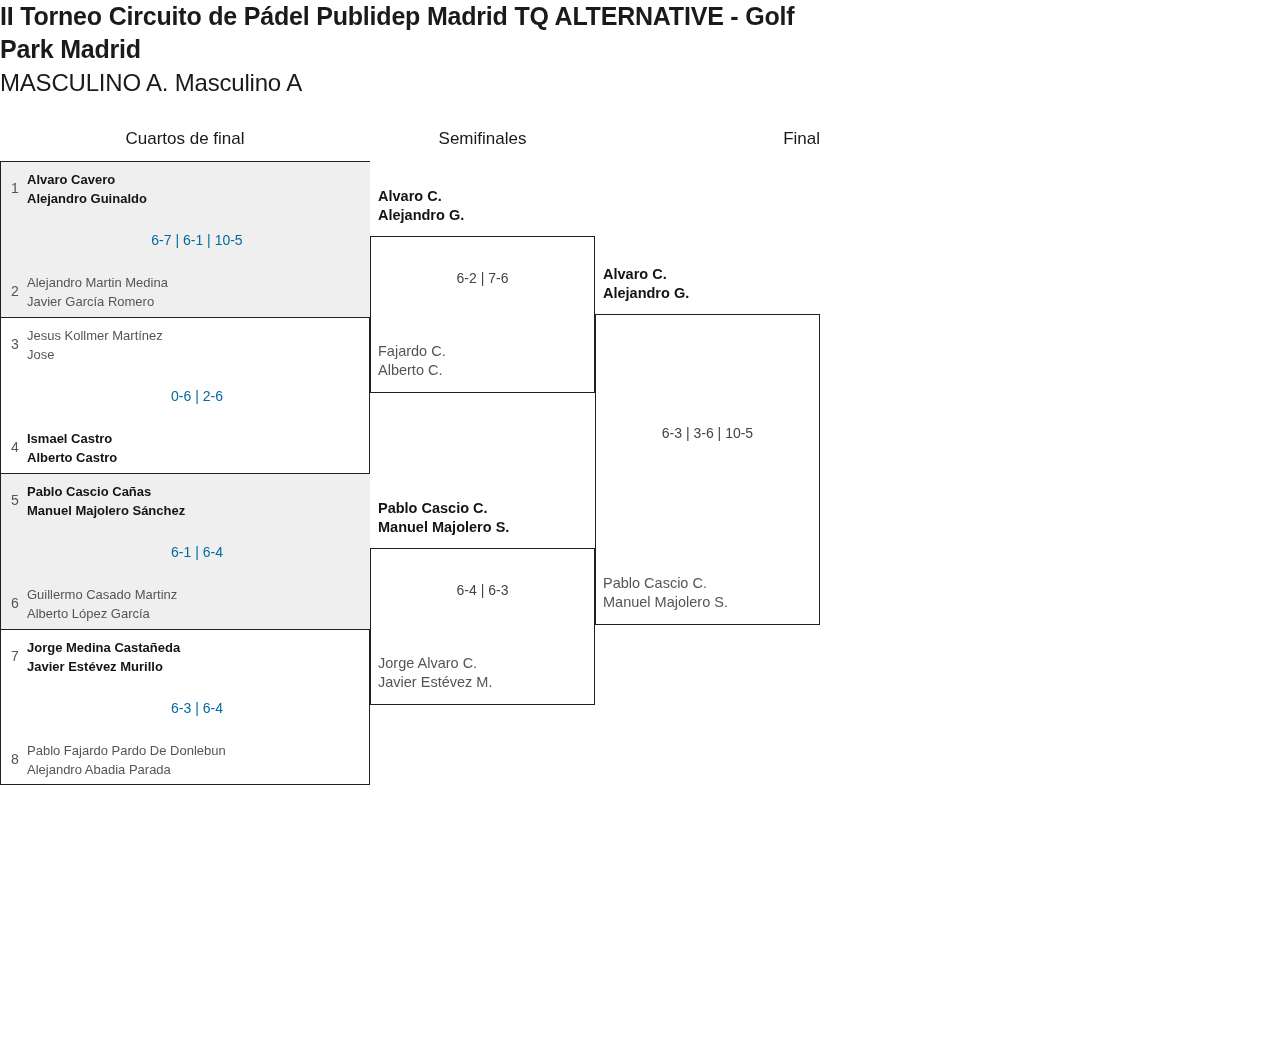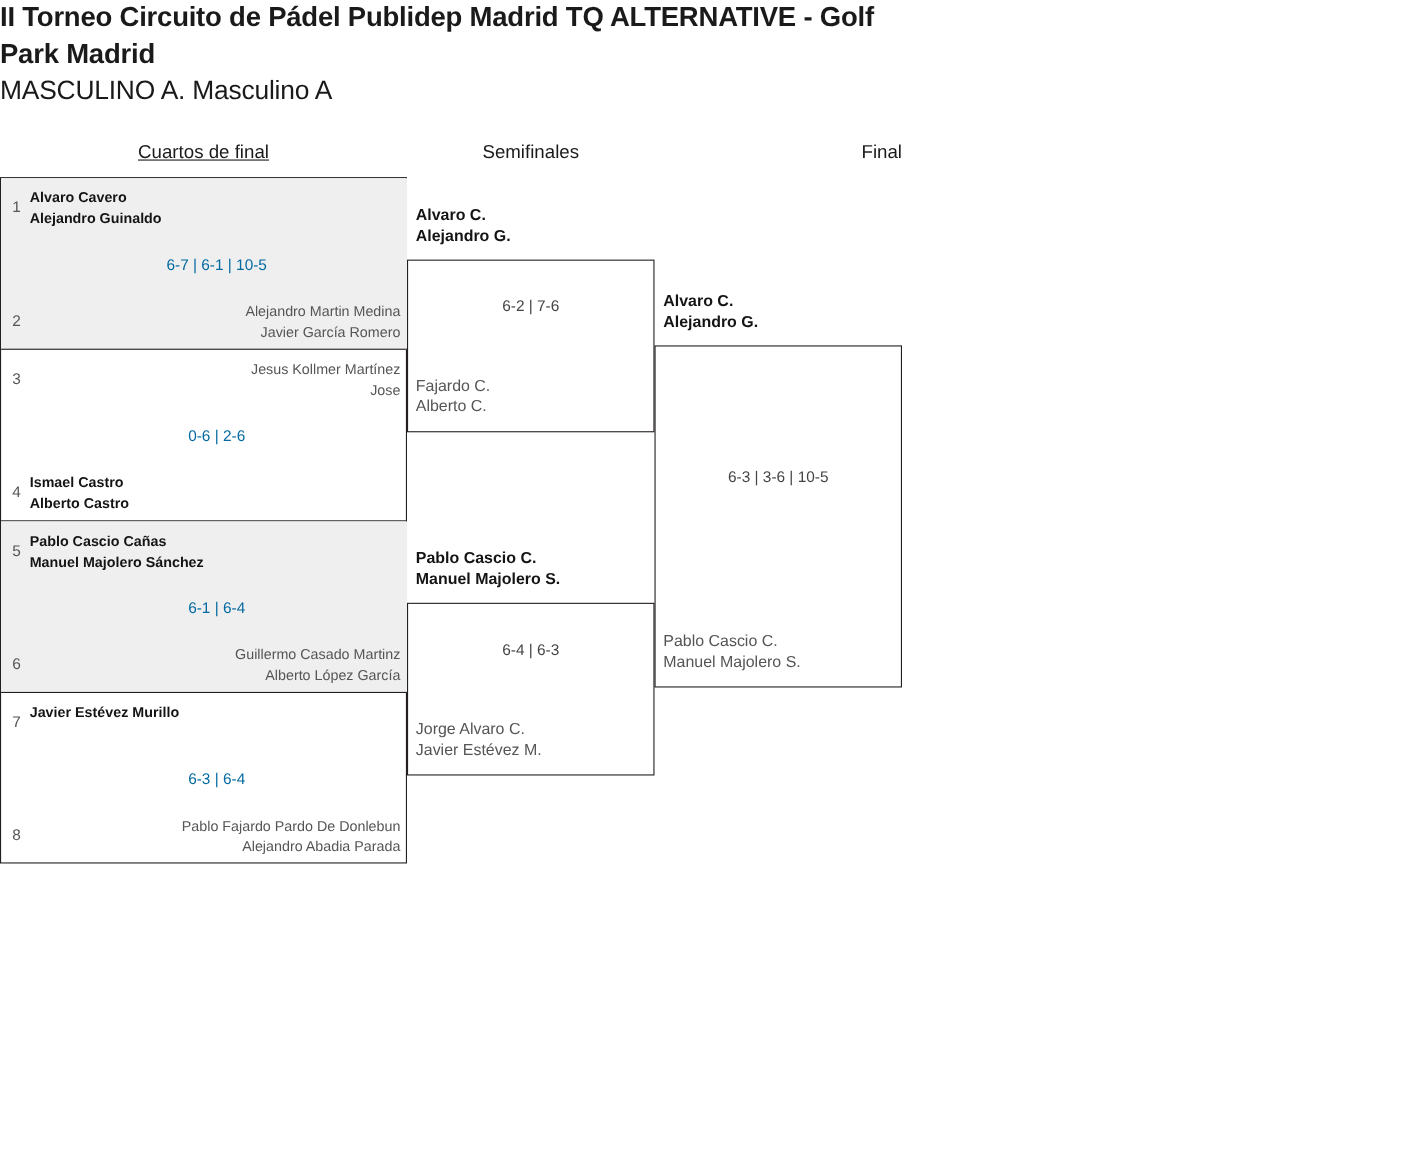--- a/index.html
+++ b/index.html
@@ -42,21 +42,21 @@
   
   .round-header {
     position: absolute;
     font-size: 17px;
     color: #1a1a1a;
     font-weight: 400;
     text-align: center;
     top: 128px;
     line-height: 22px;
   }
-  #round-header-0 { left: 0px;   width: 370px; text-decoration: underline; }
+  #round-header-0 { left: 0px;   width: 370px; }
   #round-header-1 { left: 370px; width: 225px; }
   #round-header-2 { left: 595px; width: 225px; text-align: right; }
 
   
   #bracket {
     position: absolute;
     left: 0px;
     top: 161px;
     width: 830px;
     height: 640px;
@@ -95,21 +95,21 @@
     text-align: center;
   }
   .team {
     position: absolute;
     left: 26px;
     right: 6px;
     font-size: 13px;
     line-height: 18.5px;
   }
   .team.winner { color: #141414; font-weight: 700; }
-  .team.loser  { color: #555555; font-weight: 400; text-align: right; }
+  .team.loser  { color: #555555; font-weight: 400; }
   .team .ln { display: block; white-space: nowrap; }
 
   .qf-team-top   { top: 9px; }
   .qf-team-bot   { top: 112px; }
   .qf-seed-top   { top: 18px; }
   .qf-seed-bot   { top: 121px; }
 
   .qf-score {
     position: absolute;
     left: 0px;
@@ -253,20 +253,21 @@
       <div class="seed qf-seed-bot">6</div>
       <div class="team loser qf-team-bot">
         <span class="ln">Guillermo Casado Martinz</span>
         <span class="ln">Alberto López García</span>
       </div>
     </div>
 
     <div class="qf-match last" style="top:468px;">
       <div class="seed qf-seed-top">7</div>
       <div class="team winner qf-team-top">
+        <span class="ln">Jorge Medina Castañeda</span>
         <span class="ln">Javier Estévez Murillo</span>
       </div>
       <div class="qf-score">6-3 | 6-4</div>
       <div class="seed qf-seed-bot">8</div>
       <div class="team loser qf-team-bot">
         <span class="ln">Pablo Fajardo Pardo De Donlebun</span>
         <span class="ln">Alejandro Abadia Parada</span>
       </div>
     </div>
   </div>

